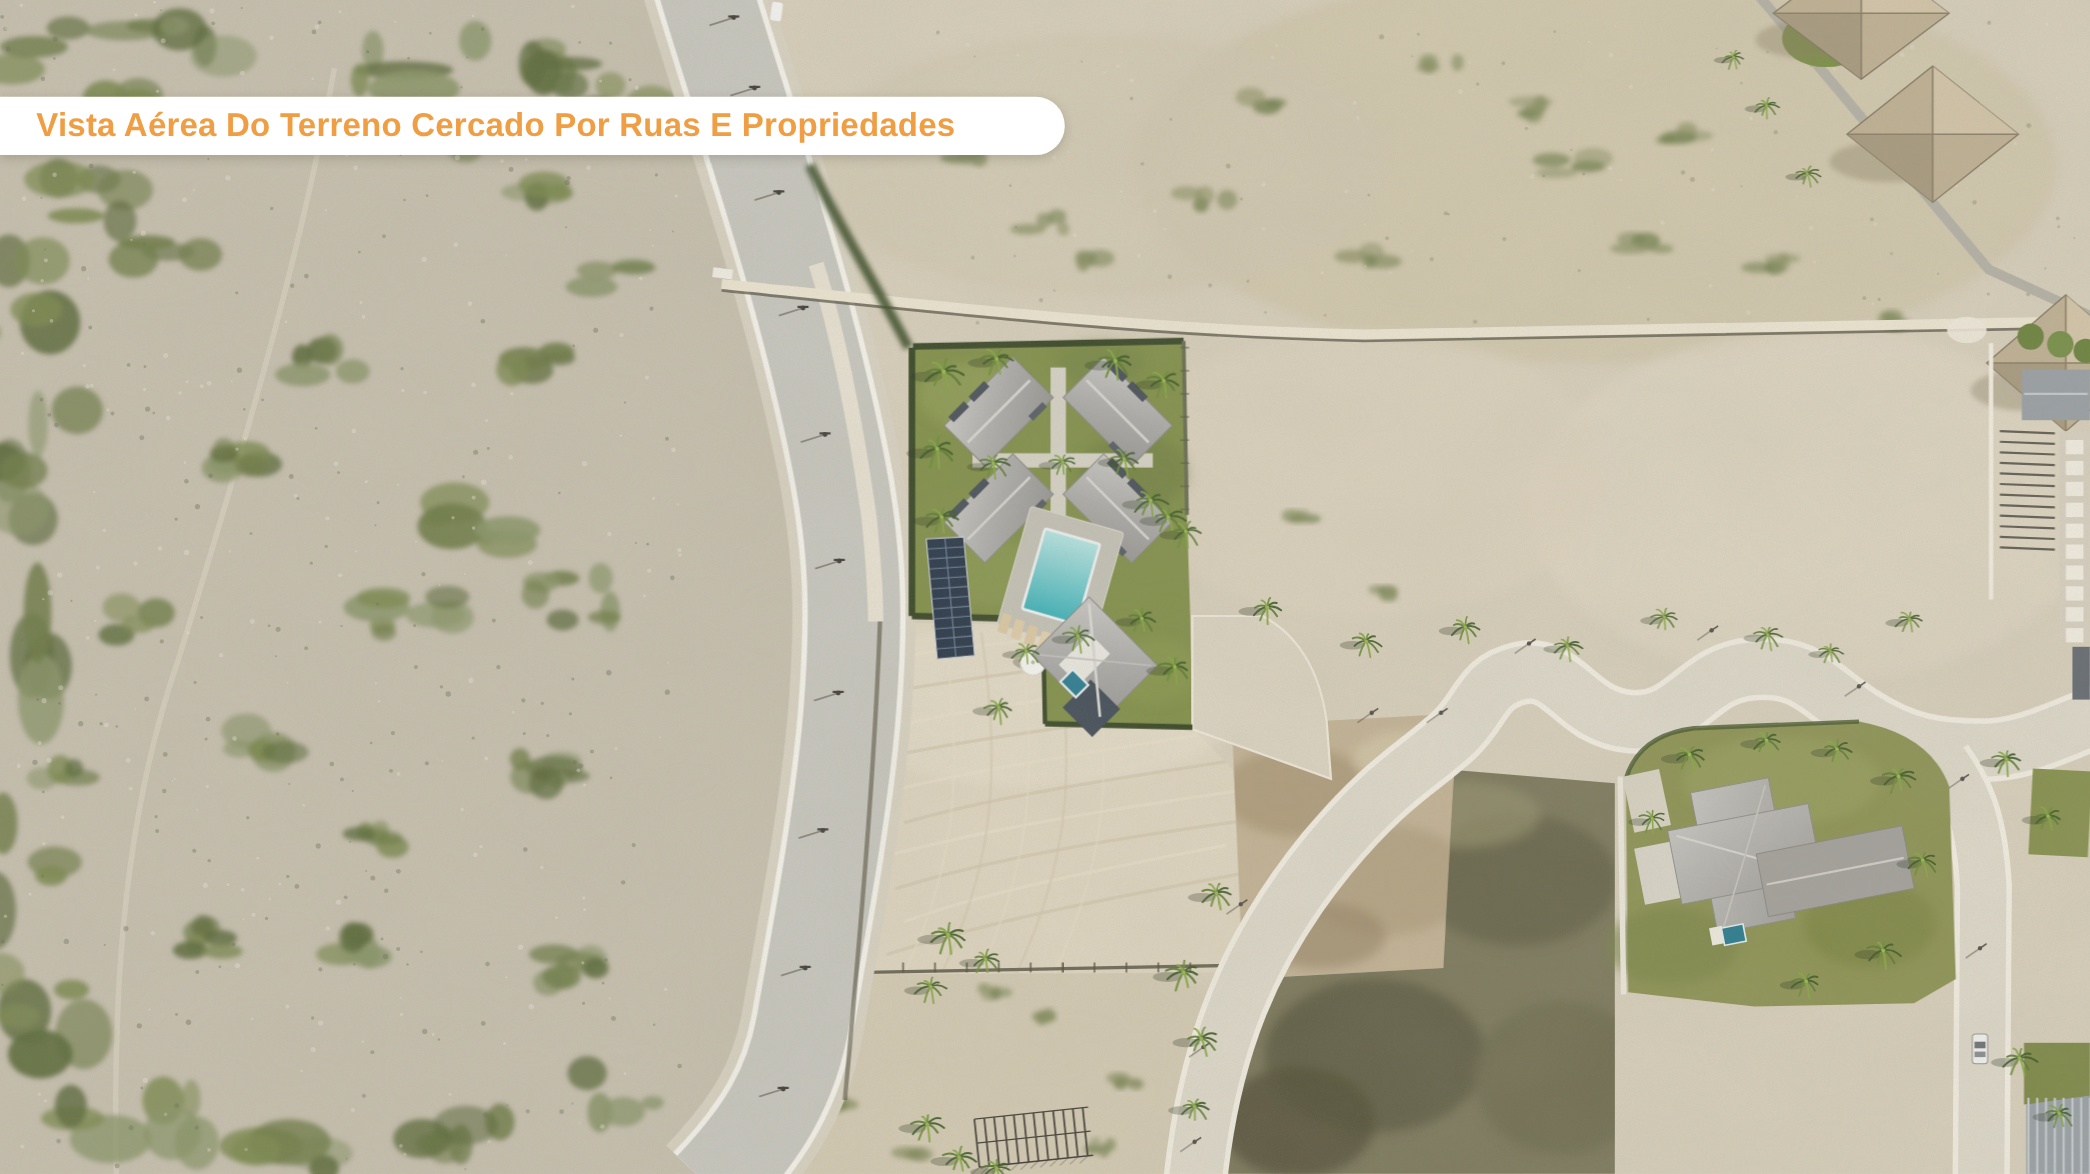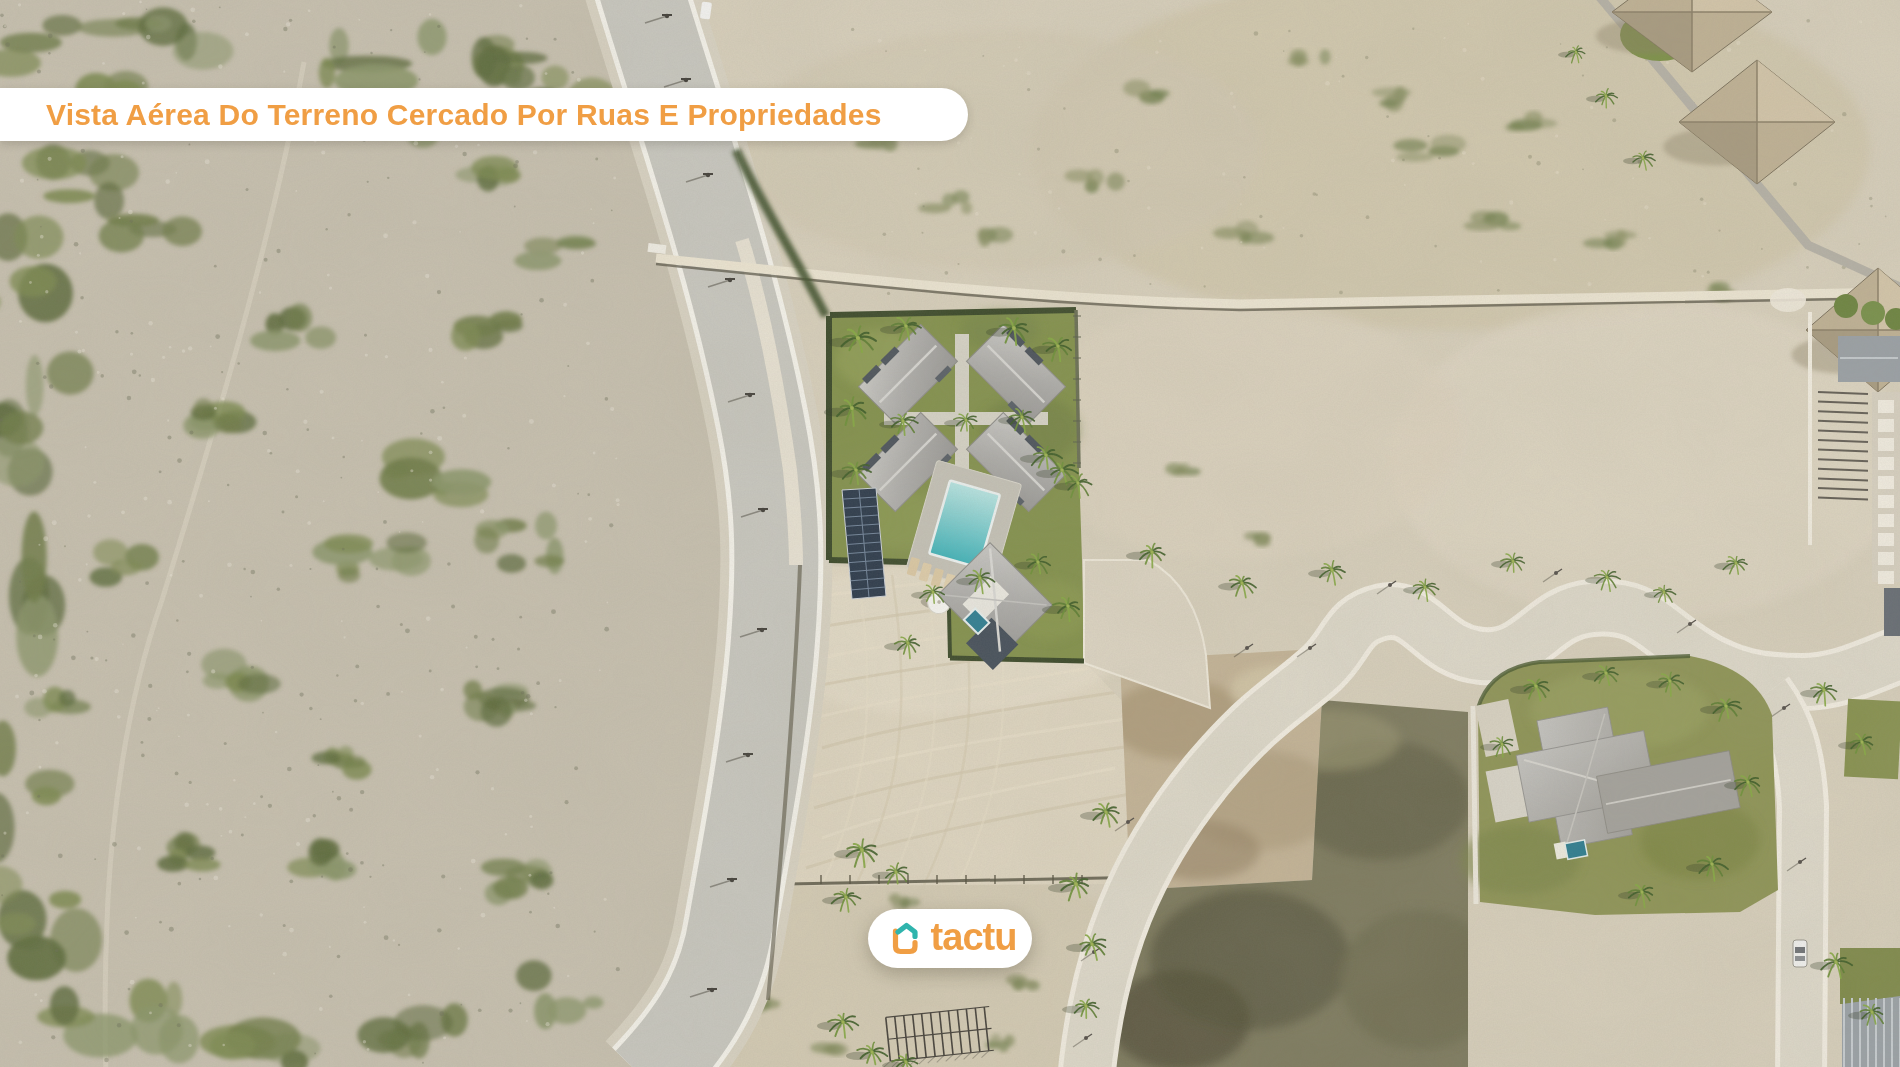--- a/index.html
+++ b/index.html
@@ -2,21 +2,21 @@
 <html><head>
 <meta charset="utf-8">
 <style>
   html,body{margin:0;padding:0;background:#222;overflow:hidden;}
   #stage{position:relative;width:1900px;height:1067px;overflow:hidden;
          font-family:"Liberation Sans","DejaVu Sans",sans-serif;background:#d5cdba;}
   #scene{position:absolute;left:0;top:0;width:1900px;height:1067px;display:block;}
   .title-banner{
     position:absolute;left:0;top:88px;height:53px;width:968px;
     background:#ffffff;border-radius:0 27px 27px 0;
-    display:flex;align-items:center;padding-left:46px;box-sizing:border-box;
+    display:flex;align-items:center;padding-left:33px;box-sizing:border-box;
     box-shadow:0 3px 10px rgba(40,35,20,.18);
   }
   .title-banner span{
     color:#F09E44;font-size:30px;font-weight:bold;letter-spacing:.2px;white-space:nowrap;
   }
   .brand-pill{
     position:absolute;left:868px;top:909px;width:164px;height:59px;
     background:#ffffff;border-radius:30px;
     display:flex;align-items:center;justify-content:center;gap:7px;
     box-shadow:0 6px 18px rgba(40,35,20,.25);
@@ -2142,21 +2142,14 @@
       </g>
 
   <rect x="0" y="0" width="1900" height="1067" filter="url(#mottle)" opacity="0.28"></rect>
   <rect x="0" y="0" width="1900" height="1067" filter="url(#grain)" opacity="0.22"></rect>
 </svg>
 
   <div class="title-banner">
     <span>Vista Aérea Do Terreno Cercado Por Ruas E Propriedades</span>
   </div>
 
-  <div class="brand-pill">
-    <svg width="40" height="40" viewBox="0 0 40 40">
-      <path d="M11.5,12 L11.5,27.5 Q11.5,32.5 16.5,32.5 L26,32.5 Q31,32.5 31,27.5 L31,23.5" fill="none" stroke="#F09E44" stroke-width="5.2" stroke-linecap="round" stroke-linejoin="round"></path>
-      <path d="M14,13 L22.5,6.5 L31,13 L31,17.5" fill="none" stroke="#2FB4AD" stroke-width="5.2" stroke-linecap="round" stroke-linejoin="round"></path>
-    </svg>
-    <span class="word">tactu</span>
-  </div>
 
 </div>
 
 </body></html>

